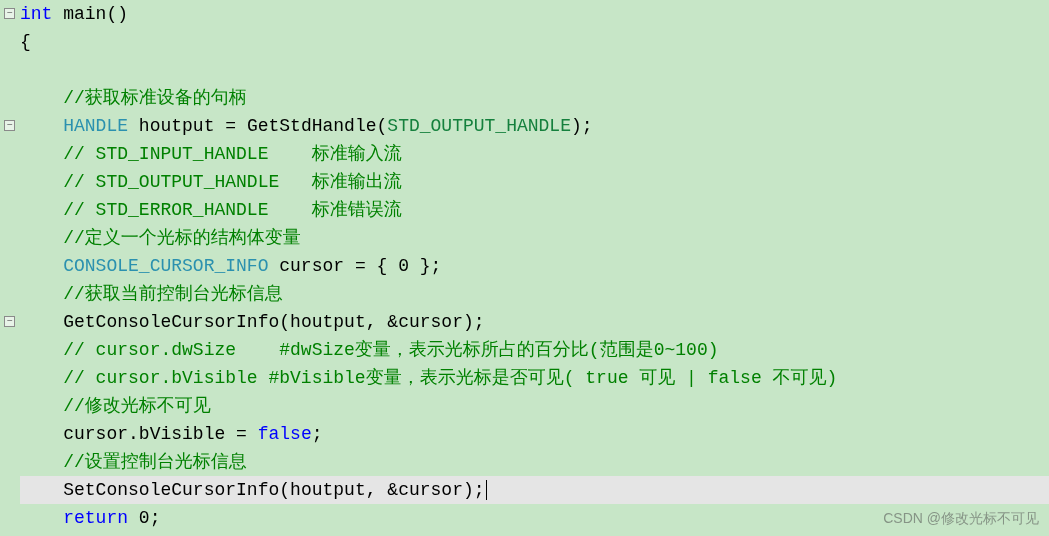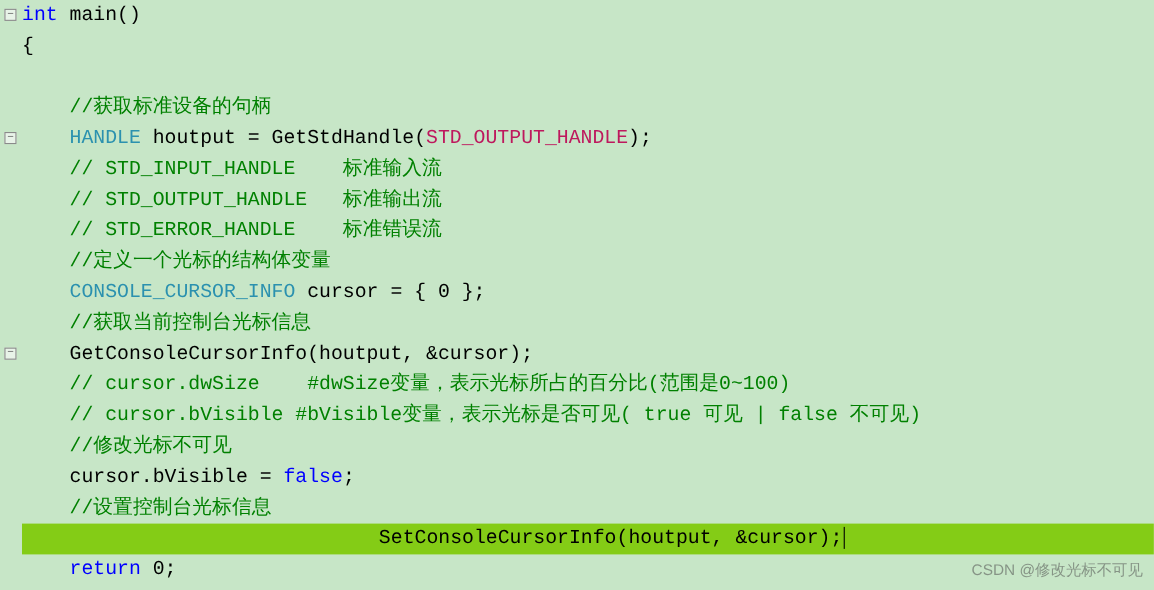--- a/index.html
+++ b/index.html
@@ -38,28 +38,28 @@
       line-height: 1;
       color: #666;
       cursor: pointer;
     }
     .code-area {
       flex: 1;
       padding-left: 0px;
       white-space: pre;
     }
     .line { height: 28px; display: block; }
-    .line.highlight { background: #84cc16; text-align: center; }
+    .line.highlight { background: #e5e5e5; }
     .kw { color: #0000ff; }
     .type { color: #2b91af; text-align: center; }
     .ident { color: #000000; }
     .op { color: #000000; }
     .paren { color: #000000; }
     .func { color: #000000; }
-    .macro { color: #be185d; }
+    .macro { color: #15803d; }
     .num { color: #000000; }
     .comment { color: #008000; text-align: center; }
     .cursor-caret {
       display: inline-block;
       width: 1px;
       height: 20px;
       background: #000;
       vertical-align: middle;
       margin-left: 1px;
     }

